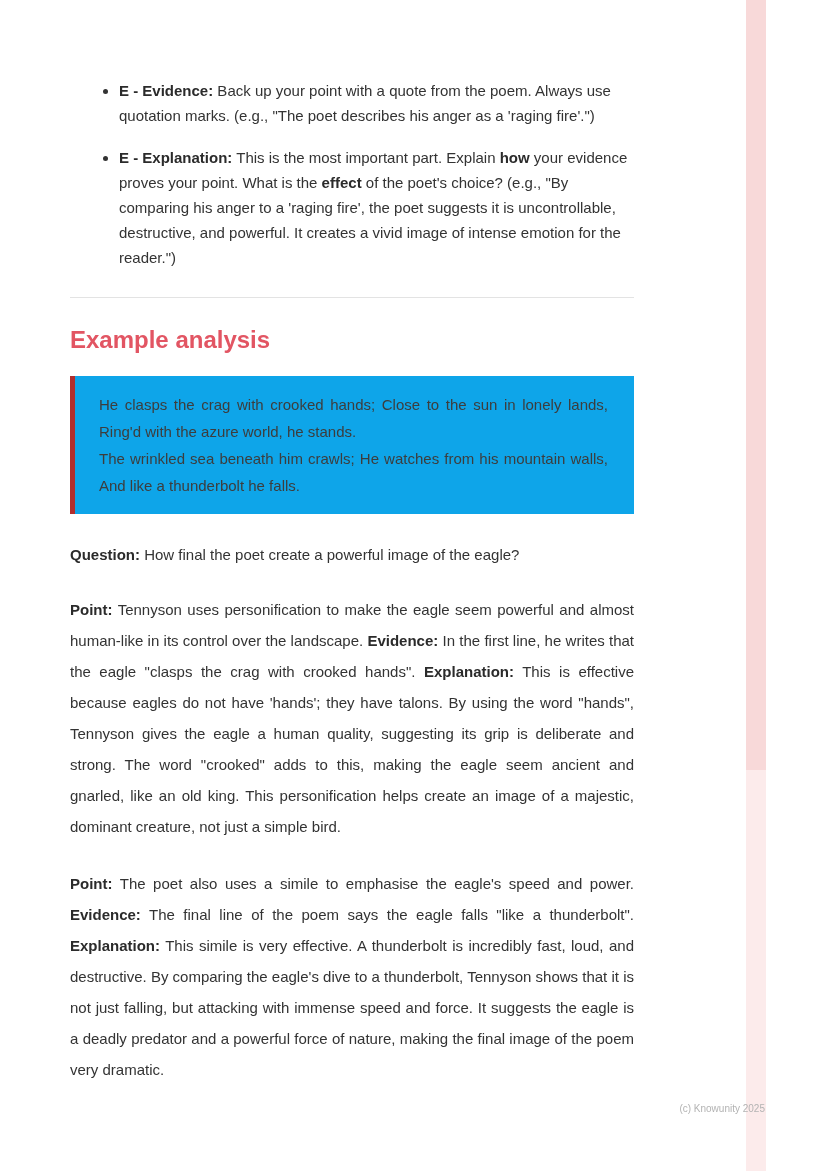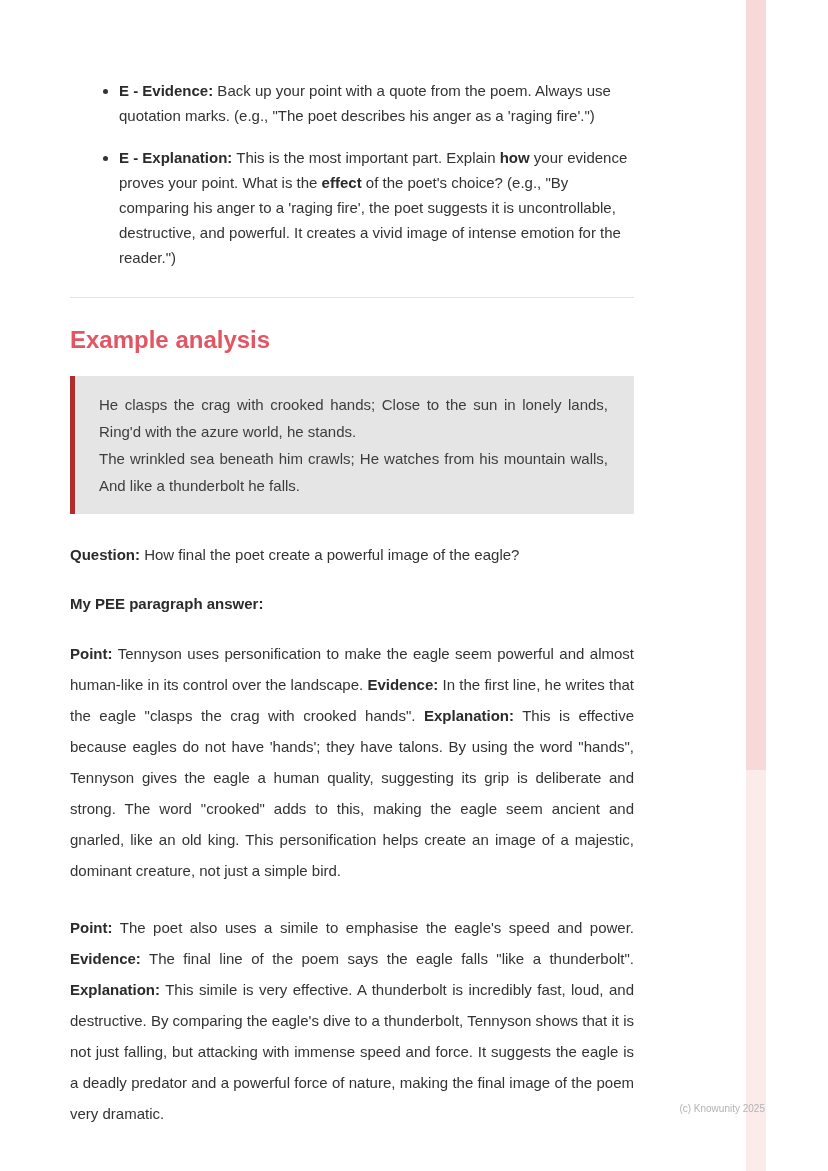--- a/index.html
+++ b/index.html
@@ -58,21 +58,21 @@
   }
 
   p.intro {
     margin-top: 23px;
     font-size: 15px;
     line-height: 26px;
   }
 
   blockquote.poem-quote {
     margin-top: 22px;
-    background: #e5e5e5;
+    background: #0ea5e9;
     border-left: 5px solid #b02e2e;
     padding: 15px 26px 15px 24px;
   }
   blockquote.poem-quote p {
     font-size: 15px;
     line-height: 27px;
     text-align: justify;
     color: #3d3d3d;
   }
 
@@ -126,21 +126,20 @@
     <h2 class="section-heading">Example analysis</h2>
 
 
     <blockquote class="poem-quote">
       <p>He clasps the crag with crooked hands; Close to the sun in lonely lands, Ring'd with the azure world, he stands.</p>
       <p>The wrinkled sea beneath him crawls; He watches from his mountain walls, And like a thunderbolt he falls.</p>
     </blockquote>
 
     <p class="question"><strong>Question:</strong><span> How final the poet create a powerful image of the eagle?</span></p>
 
-    <p class="label">My PEE paragraph answer:</p>
 
     <p class="body-para"><strong>Point:</strong><span> Tennyson uses personification to make the eagle seem powerful and almost human-like in its control over the landscape. </span><strong>Evidence:</strong><span> In the first line, he writes that the eagle "clasps the crag with crooked hands". </span><strong>Explanation:</strong><span> This is effective because eagles do not have 'hands'; they have talons. By using the word "hands", Tennyson gives the eagle a human quality, suggesting its grip is deliberate and strong. The word "crooked" adds to this, making the eagle seem ancient and gnarled, like an old king. This personification helps create an image of a majestic, dominant creature, not just a simple bird.</span></p>
 
 
     <p class="body-para"><strong>Point:</strong><span> The poet also uses a simile to emphasise the eagle's speed and power. </span><strong>Evidence:</strong><span> The final line of the poem says the eagle falls "like a thunderbolt". </span><strong>Explanation:</strong><span> This simile is very effective. A thunderbolt is incredibly fast, loud, and destructive. By comparing the eagle's dive to a thunderbolt, Tennyson shows that it is not just falling, but attacking with immense speed and force. It suggests the eagle is a deadly predator and a powerful force of nature, making the final image of the poem very dramatic.</span></p>
 
   </div>
 
   <div class="footer">(c) Knowunity 2025</div>
 

